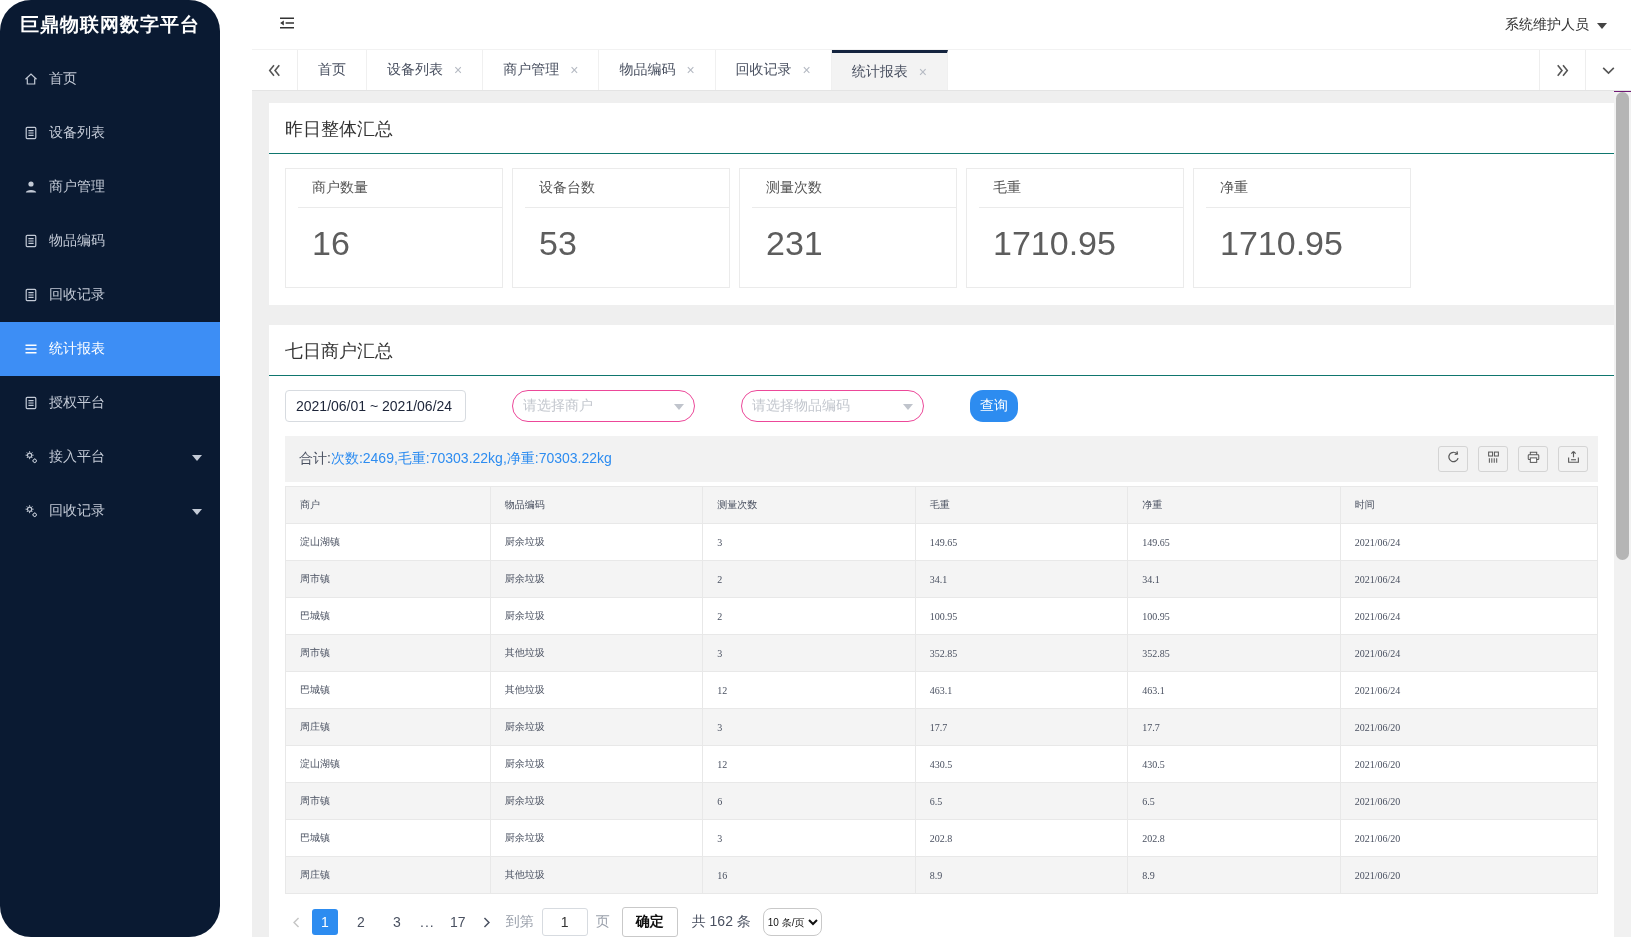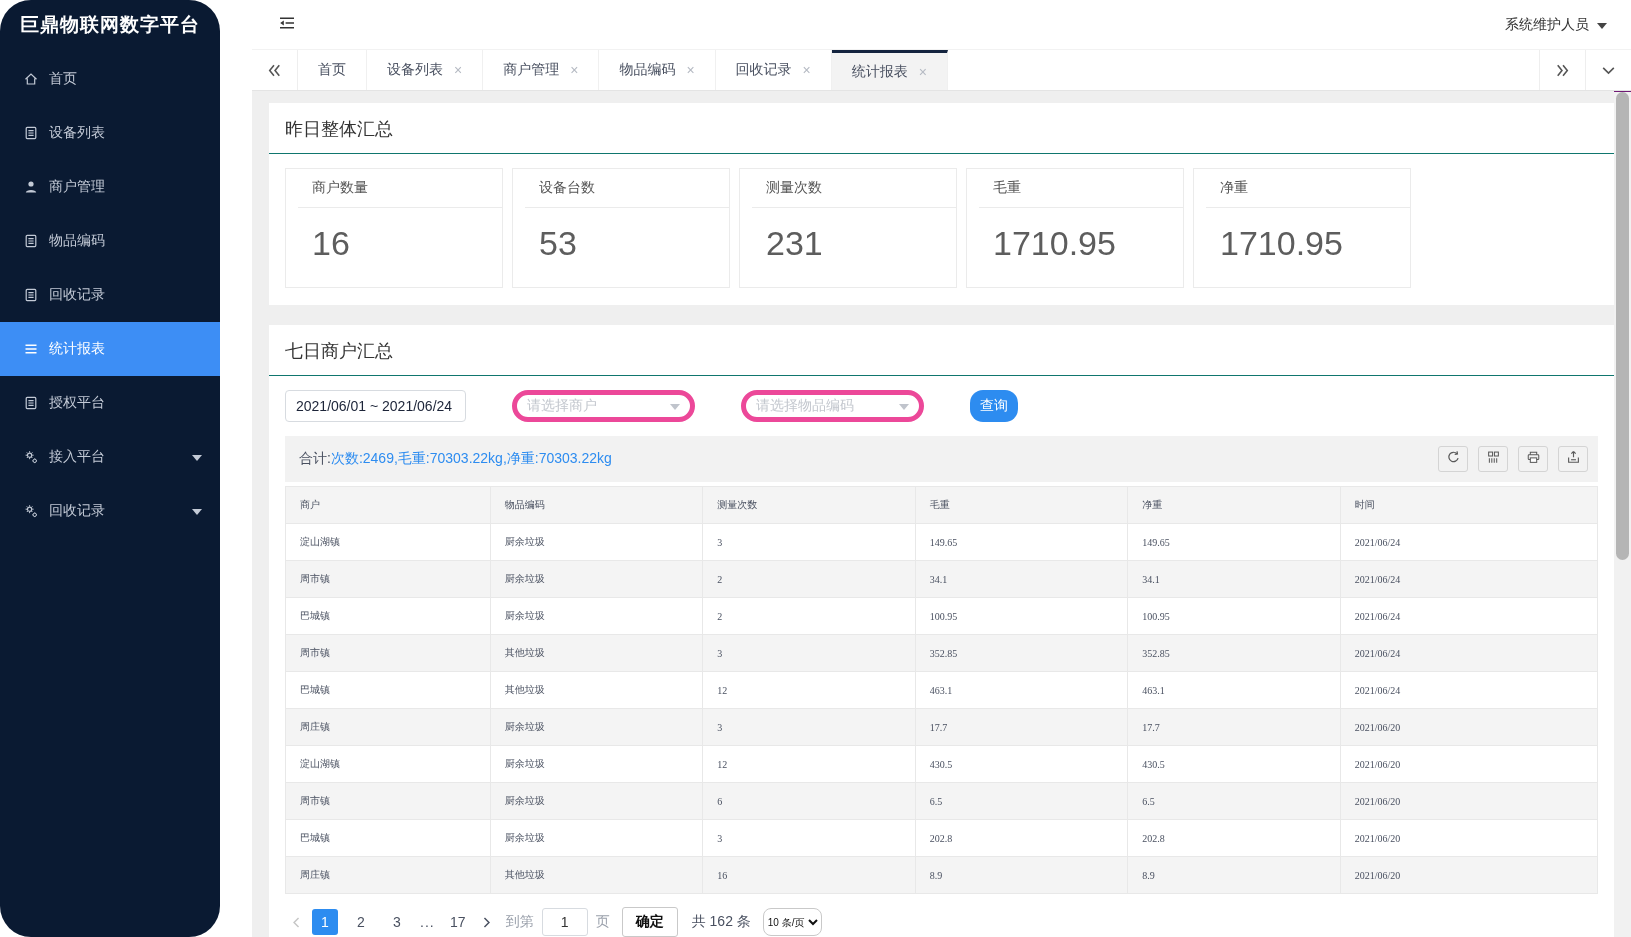--- a/index.html
+++ b/index.html
@@ -41,21 +41,21 @@
   .card-title { font-size:18px; color:#333; padding:14px 16px 12px; border-bottom:1px solid #0f766e; }
 
   .stats-row { display:flex; gap:9px; padding:14px 16px 17px; }
   .stat-card { width:218px; border:1px solid #ebebeb; background:#fff;padding-left:12px; }
   .stat-head { padding:10px 14px; border-bottom:1px solid #ebebeb; color:#555; font-size:14px; }
   .stat-value { padding:16px 14px 24px; font-size:34px; color:#5d5d5d; }
 
   .report-body { padding:0 16px; }
   .filters { display:flex; align-items:center; gap:46px; padding:14px 0; }
   .date-input { width:181px; height:32px; border:1px solid #d7dbe0; border-radius:4px; padding:0 10px; font-size:14px; color:#1c2438; background:#fff; font-family:inherit; }
-  .select { width:183px; height:32px; border:5px solid #ec4899; border-radius:16px; display:flex; align-items:center; justify-content:space-between; padding:0 10px; color:#c3c7ce; font-size:14px; background:#fff; cursor:pointer; }
+  .select { width:183px; height:32px; border:1px solid #ec4899; border-radius:16px; display:flex; align-items:center; justify-content:space-between; padding:0 10px; color:#c3c7ce; font-size:14px; background:#fff; cursor:pointer; }
   .sel-caret { width:0; height:0; border:5px solid transparent; border-top:6px solid #c0c4cc; margin-top:6px; }
   .search-btn { height:32px; width:48px; background:#2d8cf0; color:#fff; border:none; border-radius:13px; font-size:14px; cursor:pointer; font-family:inherit; }
 
   .summary-bar { height:46px; background:#f2f2f2; display:flex; align-items:center; padding:0 10px 0 14px; margin-bottom:4px; }
   .summary-text { font-size:14px; color:#495060; }
   .summary-link { color:#2d8cf0; }
   .tools { margin-left:auto; display:flex; gap:10px; }
   .tool-btn { width:30px; height:26px; border:1px solid #d4d4d4; border-radius:3px; background:transparent; display:flex; align-items:center; justify-content:center; color:#5a5a5a; cursor:pointer; padding:0; }
   .tool-btn svg { width:15px; height:15px; }
 

